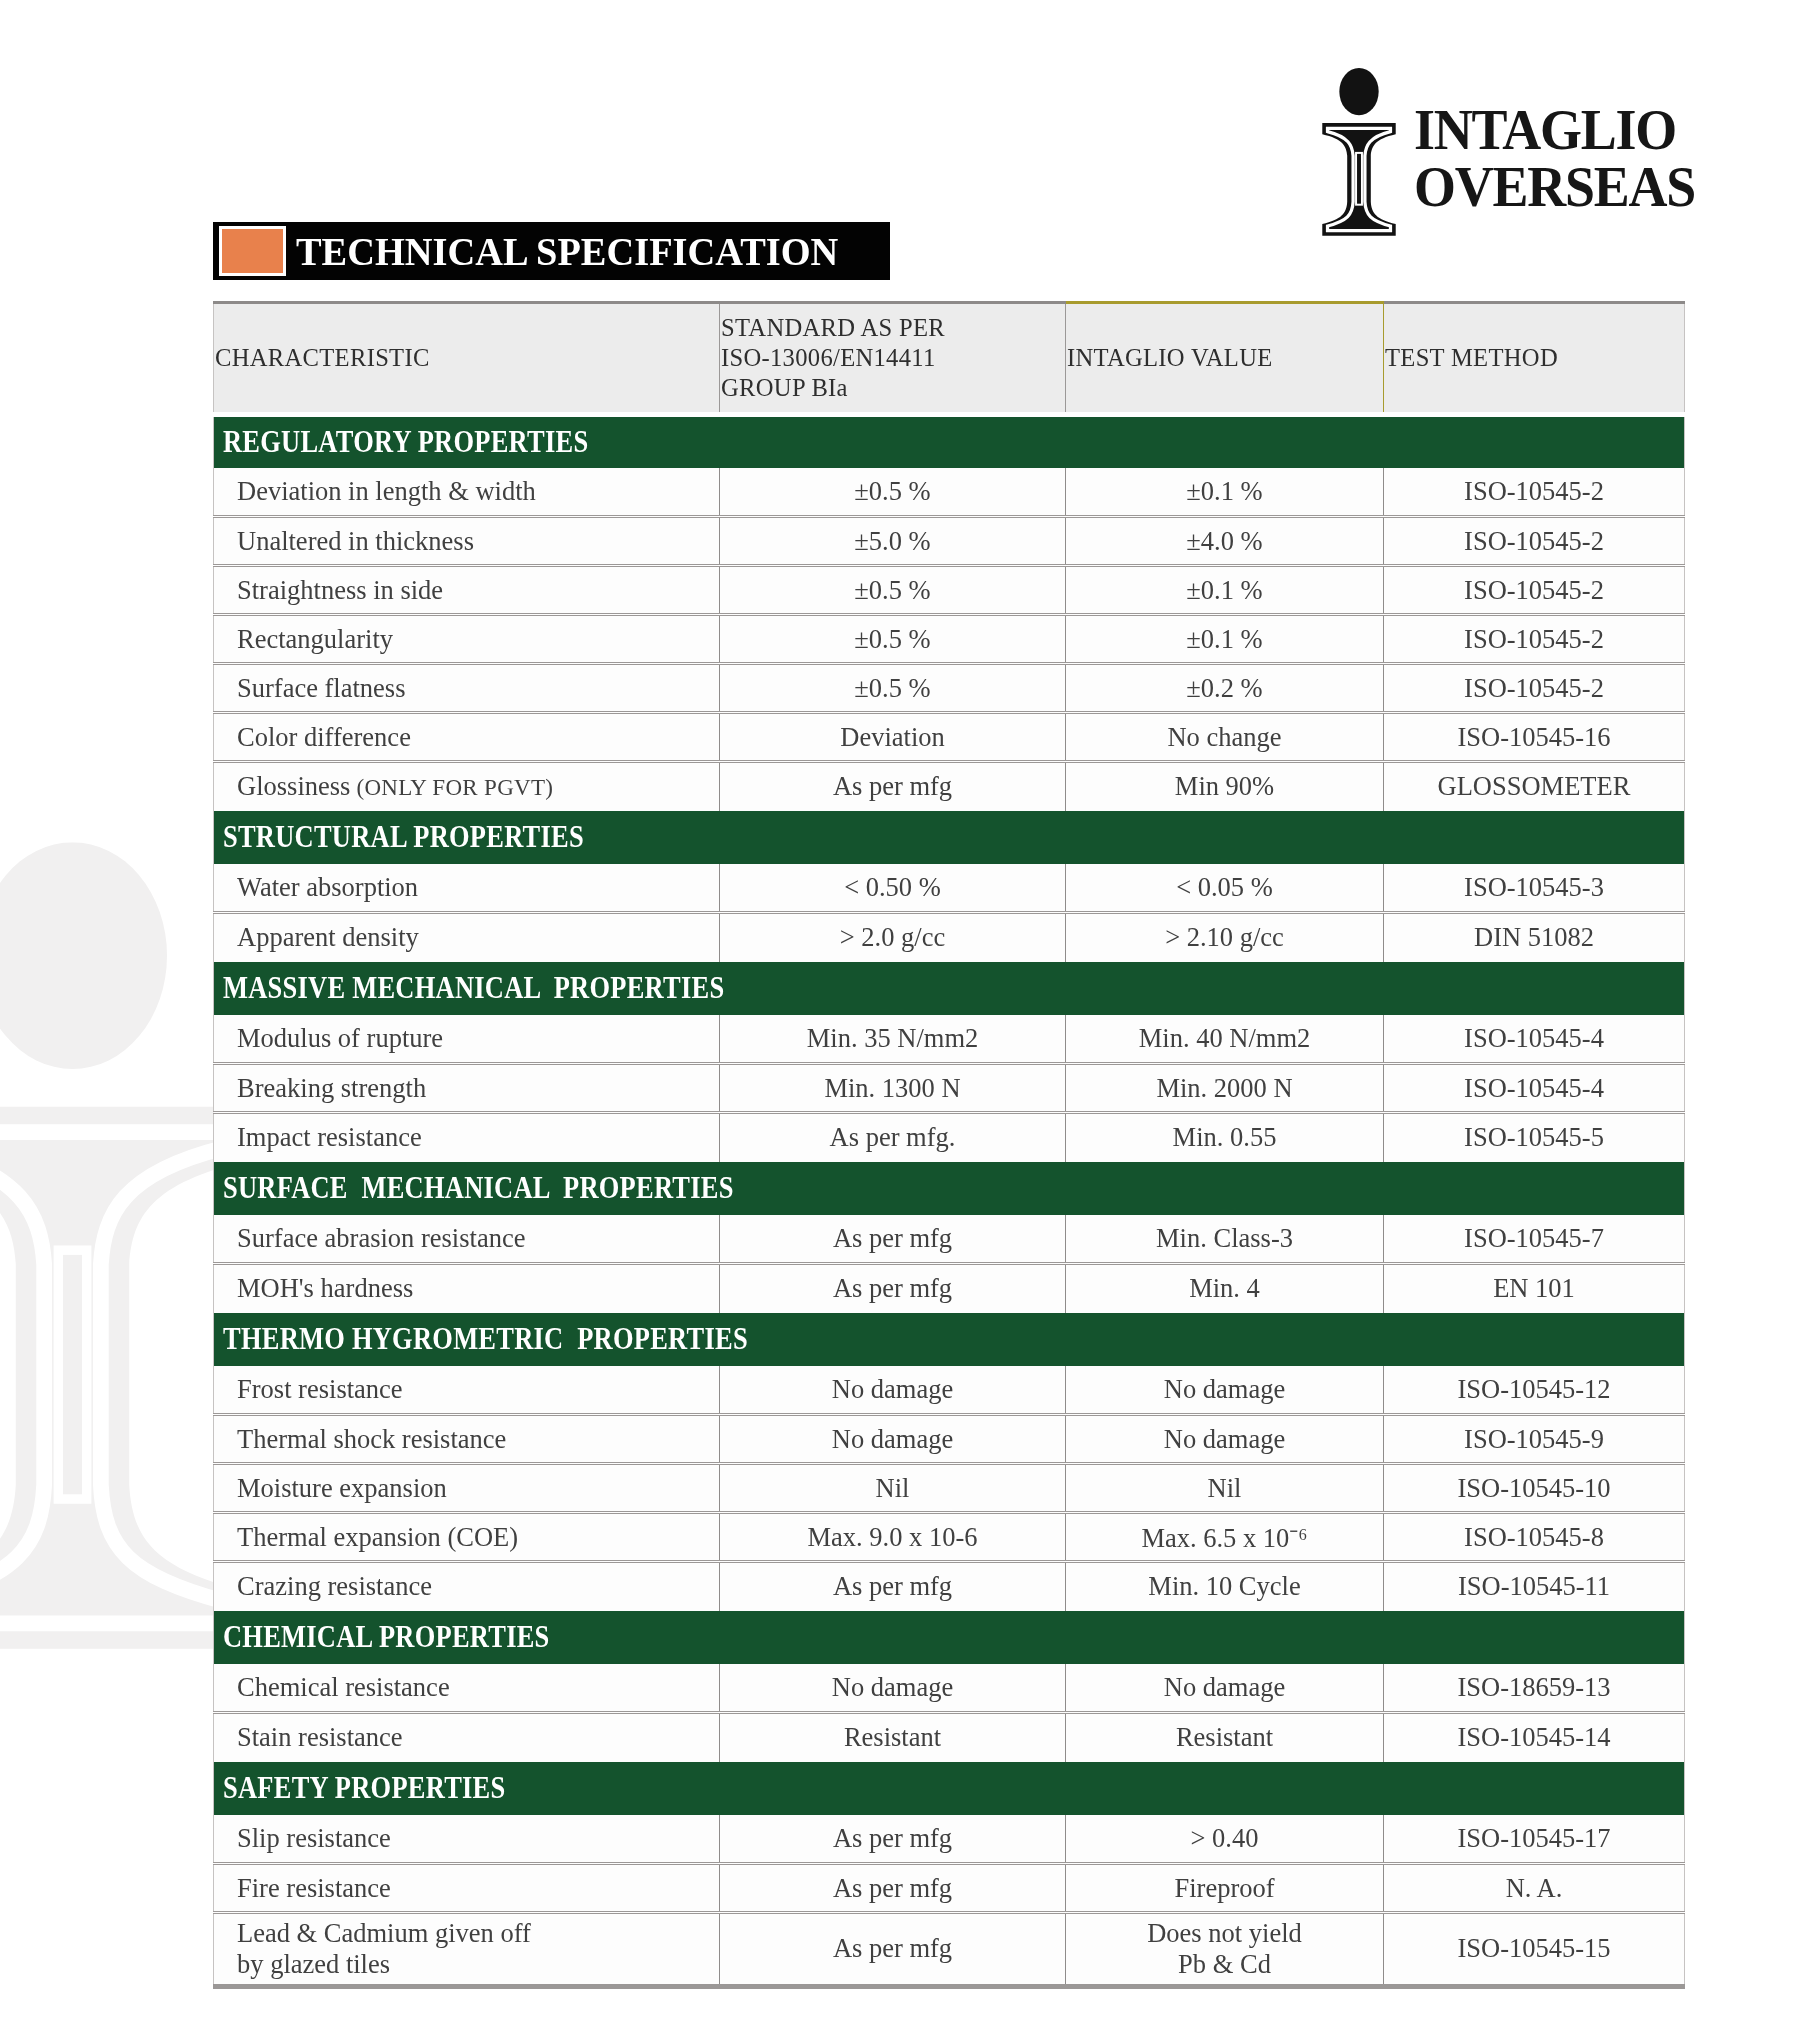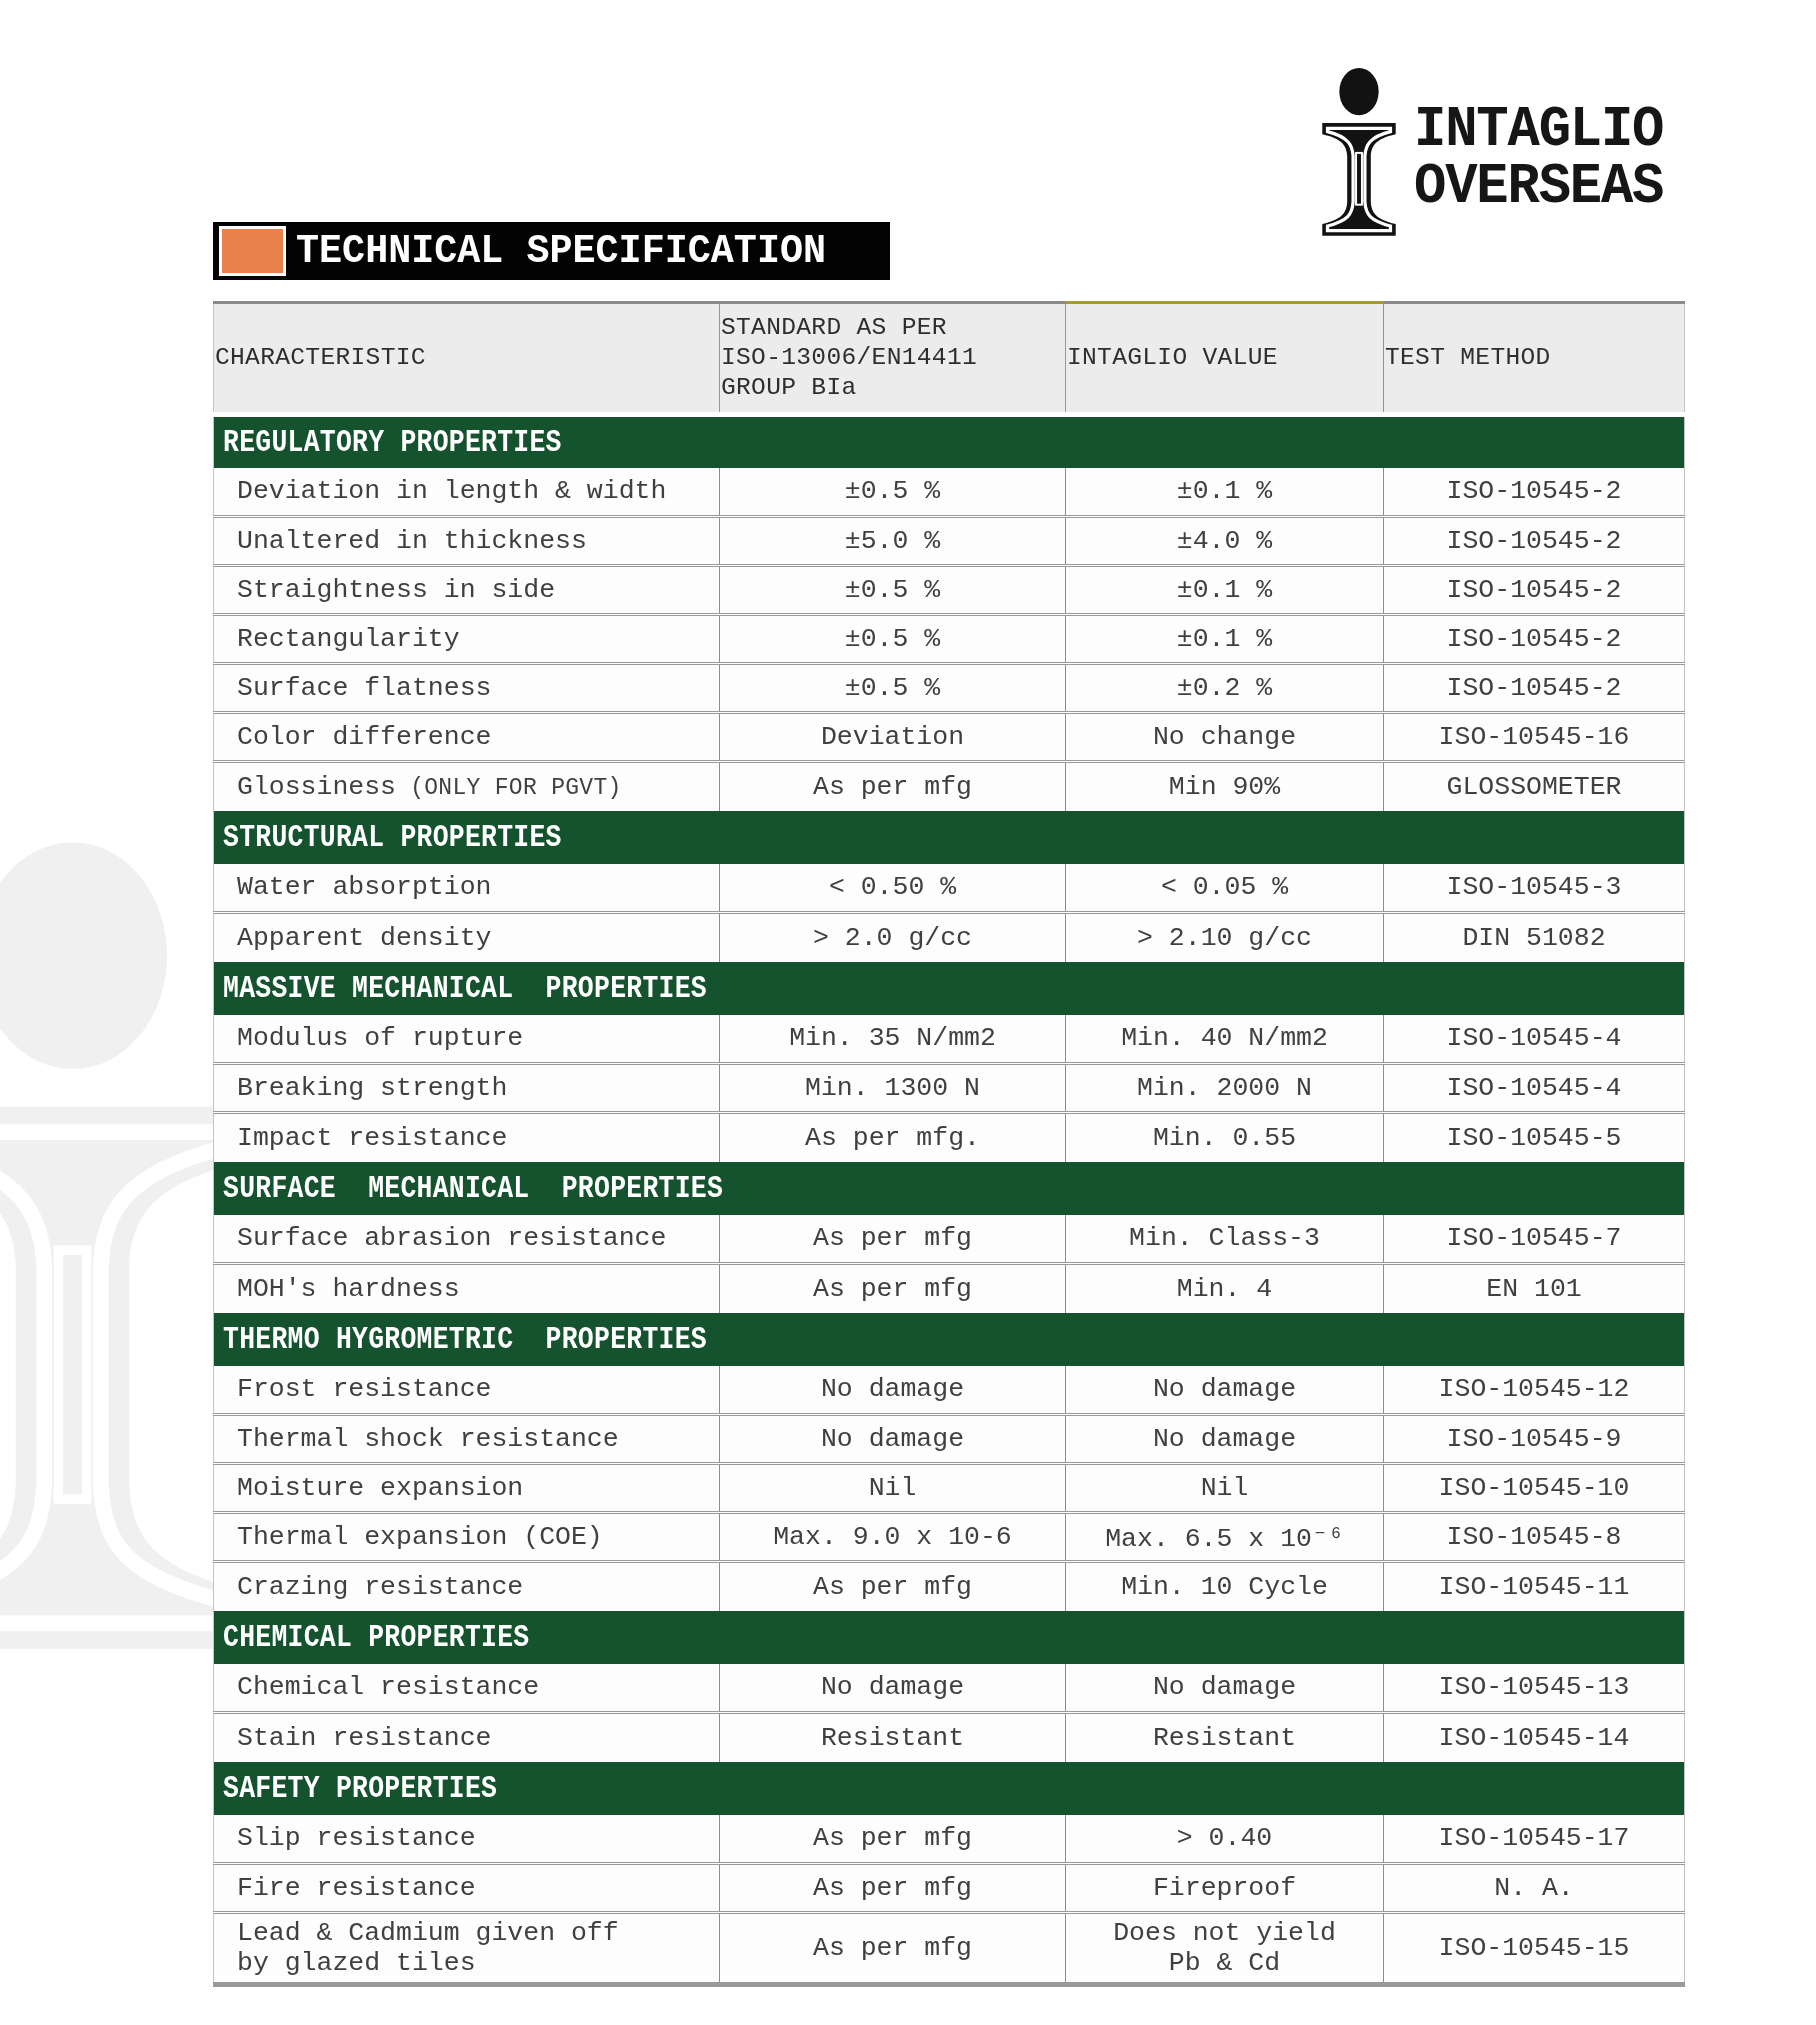--- a/index.html
+++ b/index.html
@@ -1,21 +1,21 @@
 <!DOCTYPE html>
 <html style="font-size:10px"><head>
 <meta charset="utf-8">
 <style>
   html,body{margin:0;padding:0;background:#ffffff;}
   .page{
     position:relative;
     width:1816px;height:2025px;
     background:#ffffff;
     overflow:hidden;
-    font-family:Liberation Mono, monospace;
+    font-family:Liberation Serif, serif;
   }
 
   
   .watermark{
     position:absolute;left:-148px;top:842px;
     width:441px;height:851px;
     color:#f1f0f0;
   }
 
   
@@ -281,21 +281,21 @@
           <td class="val">Min. 10 Cycle</td>
           <td class="val">ISO-10545-11</td>
         </tr>
         <tr class="section">
           <td colspan="4"><span class="section-title">CHEMICAL PROPERTIES</span></td>
         </tr>
         <tr class="data">
           <td class="char"><span>Chemical resistance</span></td>
           <td class="val">No damage</td>
           <td class="val">No damage</td>
-          <td class="val">ISO-10545-13</td>
+          <td class="val">ISO-18659-13</td>
         </tr>
         <tr class="data">
           <td class="char"><span>Stain resistance</span></td>
           <td class="val">Resistant</td>
           <td class="val">Resistant</td>
           <td class="val">ISO-10545-14</td>
         </tr>
         <tr class="section">
           <td colspan="4"><span class="section-title">SAFETY PROPERTIES</span></td>
         </tr>

